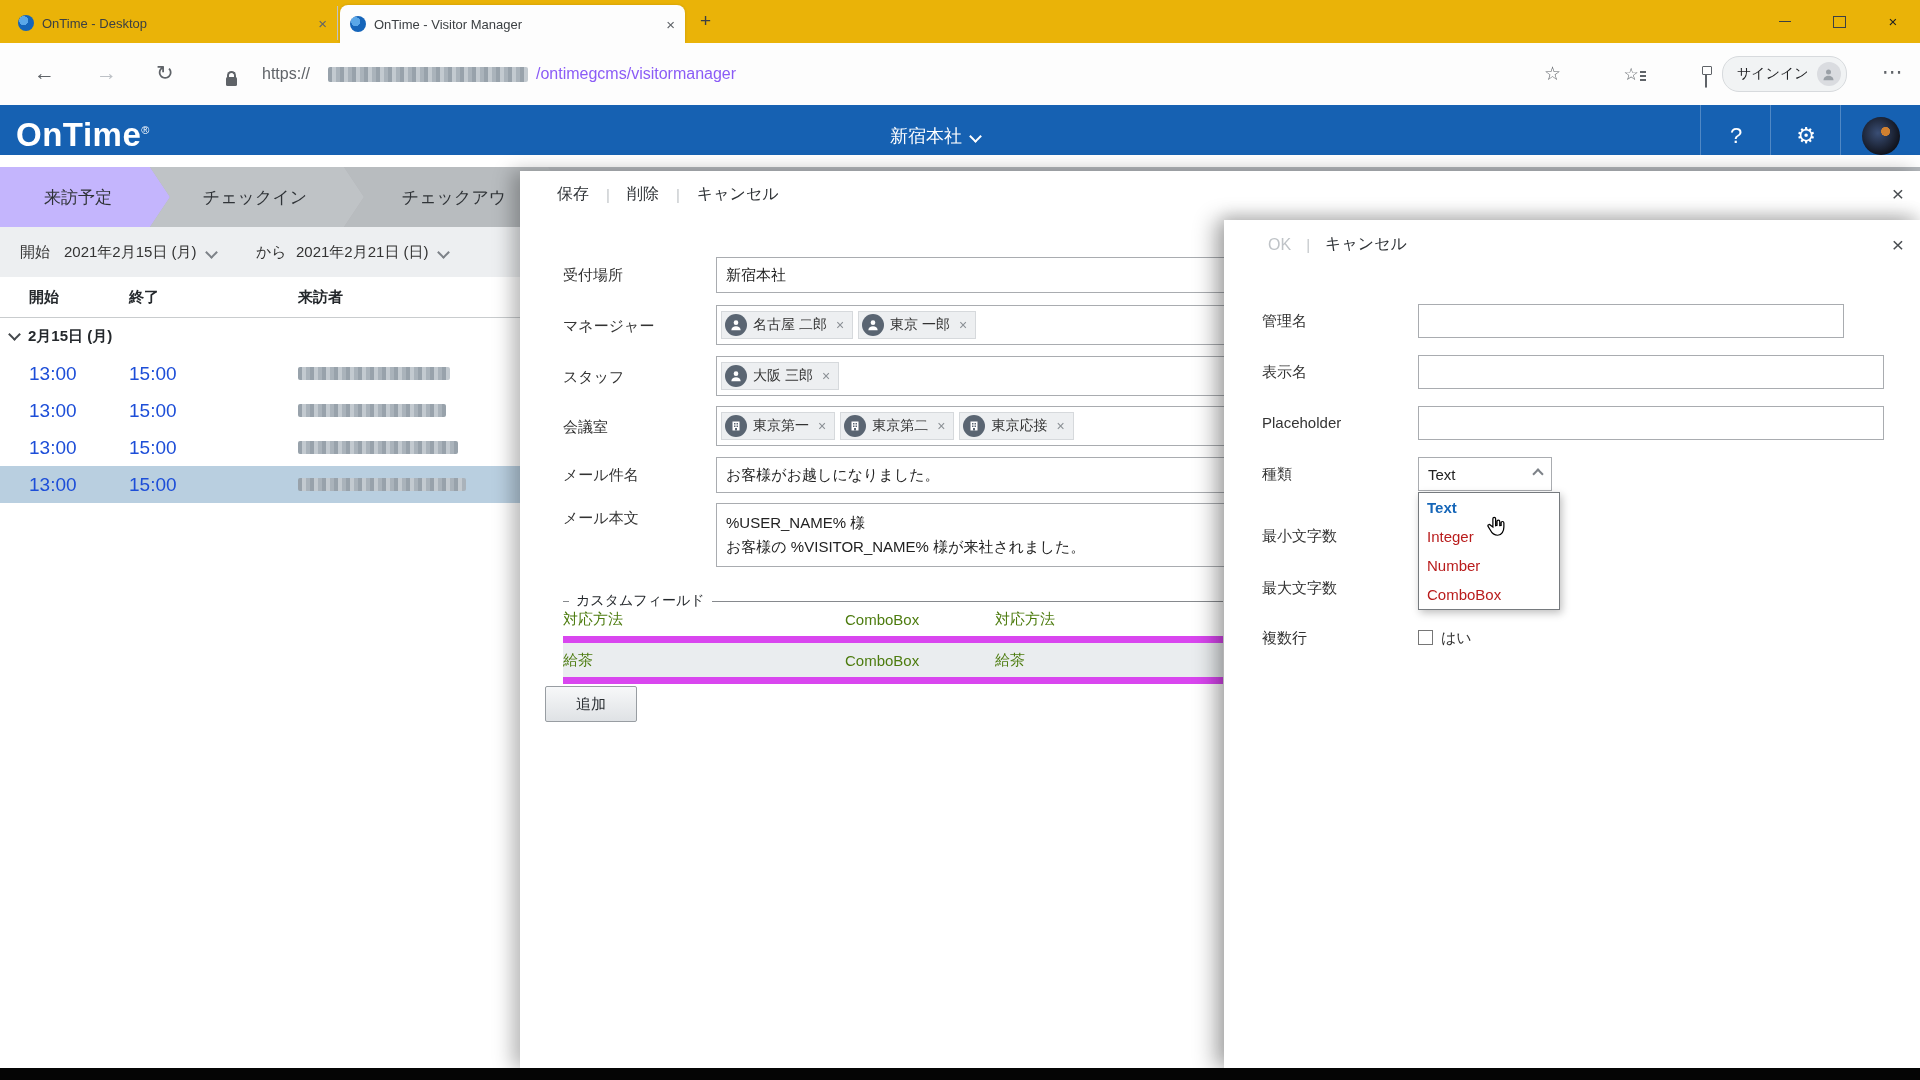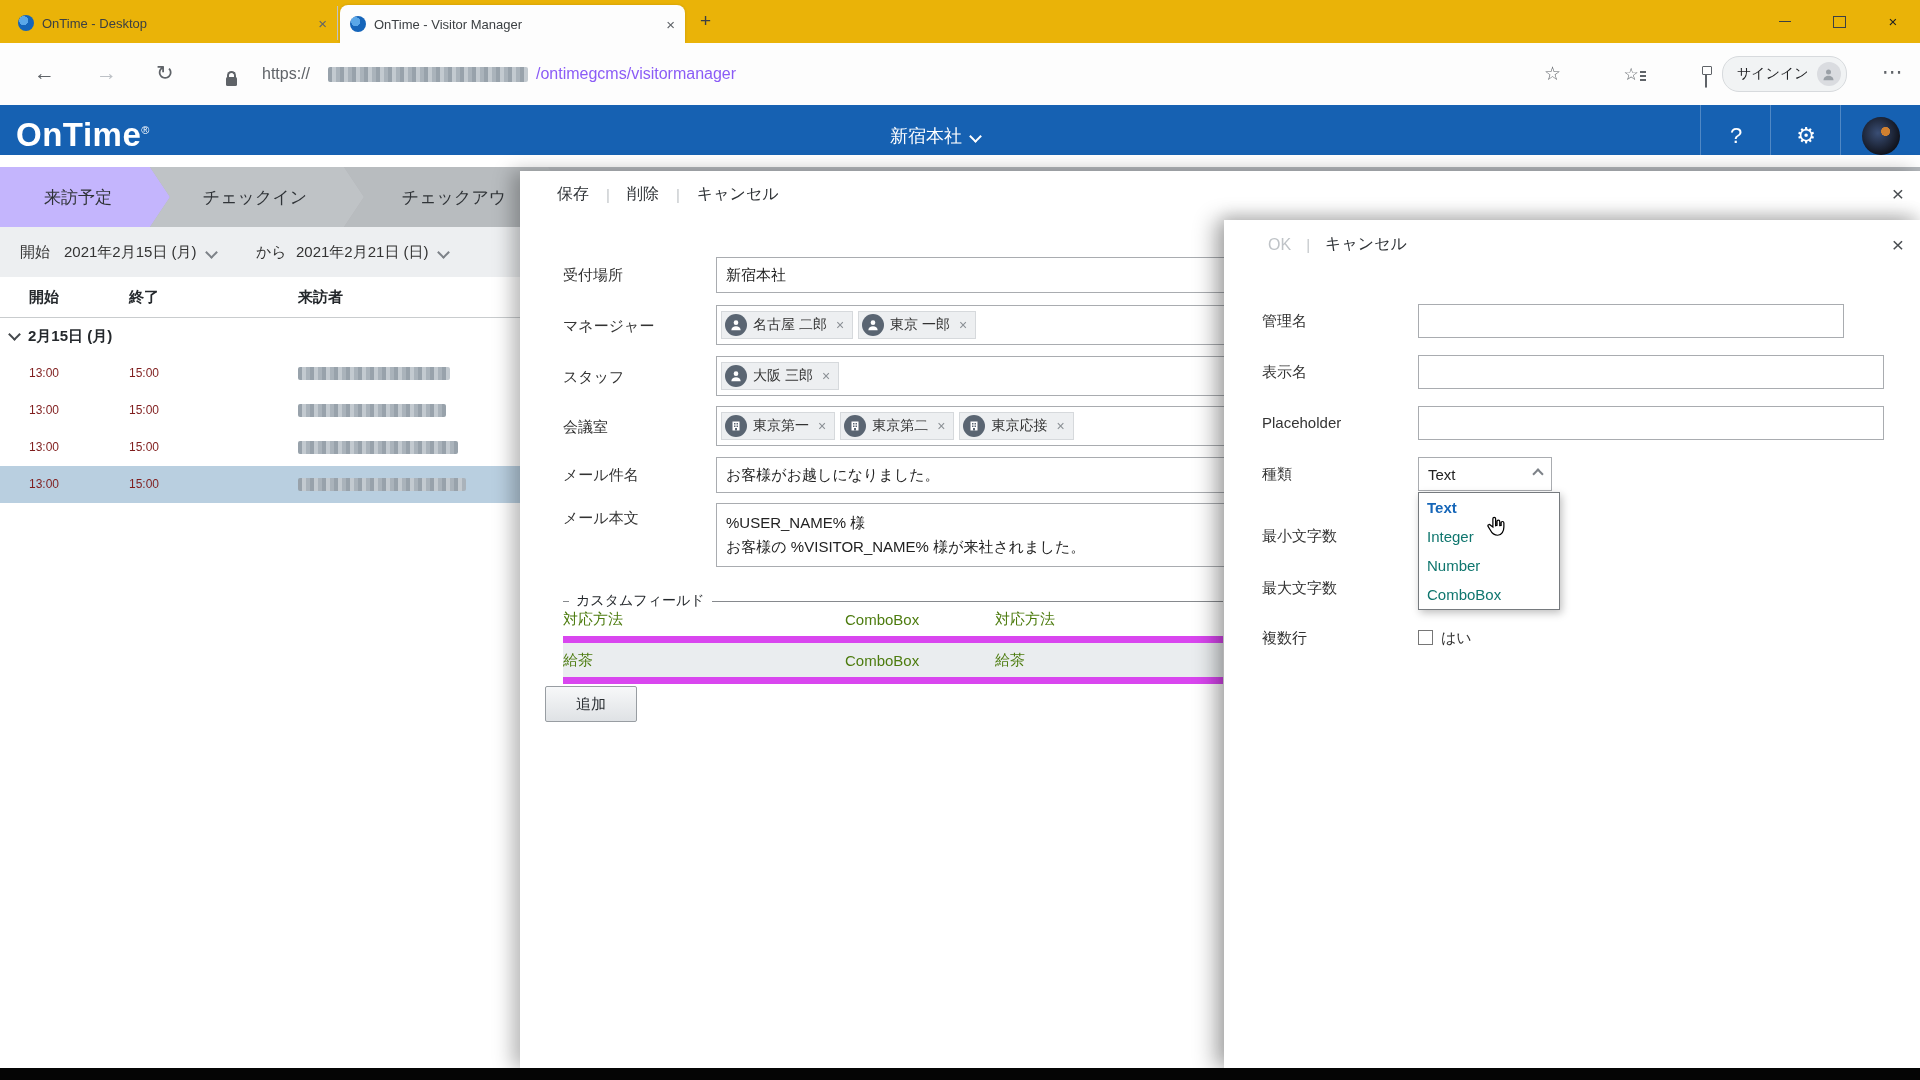--- a/index.html
+++ b/index.html
@@ -56,21 +56,21 @@
   .navtab{height:60px;display:flex;align-items:center;justify-content:center;font-size:17px;color:#2f3337;cursor:pointer;box-sizing:border-box}
   .navtab.first{clip-path:polygon(0 0,calc(100% - 20px) 0,100% 50%,calc(100% - 20px) 100%,0 100%)}
   .navtab.mid{clip-path:polygon(0 0,calc(100% - 20px) 0,100% 50%,calc(100% - 20px) 100%,0 100%,20px 50%)}
   
   .leftpanel{left:0;top:227px;width:520px;height:841px;background:#fff}
   .filterrow{left:0;top:0;width:520px;height:50px;background:#edeff1}
   .flabel{font-size:15px;color:#333}
   .fselect{display:flex;align-items:center;gap:10px;font-size:15px;color:#333;cursor:pointer}
   .thead{font-size:15px;font-weight:700;color:#24282c}
   .grouprow{font-size:15px;font-weight:700;color:#24282c}
-  .cell{font-size:12px;color:#7f1d1d}
+  .cell{font-size:19px;color:#1d4ed8}
   .row-selected{background:#b9cfe0}
   
   .panel{left:520px;top:171px;width:1400px;height:897px;background:#fff;box-shadow:-8px 0 18px rgba(0,0,0,.28);z-index:10}
   .tool{font-size:16px;color:#2f3337;cursor:pointer}
   .tool.disabled{color:#bfc3c7;cursor:default}
   .sep{color:#c3c7ca;font-size:15px}
   .closex{font-size:21px;color:#4a4e52;cursor:pointer;line-height:1}
   .row-label{font-size:15px;color:#333}
   .input{background:#fff;border:1px solid #a9acb0;font-size:15px;color:#222;display:flex;align-items:center;padding:0 9px;box-sizing:border-box}
   .chipbox{background:#fff;border:1px solid #a9acb0;display:flex;align-items:center;padding:0 4px;gap:5px;box-sizing:border-box}
@@ -81,21 +81,21 @@
   .fieldset{border-top:1px solid #86898d;position:relative}
   .legend{position:absolute;top:-10px;left:6px;background:#fff;padding:0 7px;font-size:14px;font-weight:400;color:#24282c}
   .cfrow{display:grid;grid-template-columns:282px 150px 1fr;height:34px;align-items:center;font-size:15px;color:#4d7c0f;border-bottom:7px solid #d946ef}
   .cfrow.shade{background:#eaedef}
   .btn{background:linear-gradient(#f7f8f9,#dfe2e5);border:1px solid #989da2;border-radius:2px;font-size:15px;color:#2b2f33;display:flex;align-items:center;justify-content:center;cursor:pointer;box-sizing:border-box}
   
   .dialog{left:1224px;top:220px;width:696px;height:848px;background:#fff;z-index:20;
           box-shadow:-10px 0 20px rgba(0,0,0,.30),0 -6px 14px rgba(0,0,0,.12)}
   .select{background:#fff;border:1px solid #a9acb0;font-size:15px;color:#222;display:flex;align-items:center;justify-content:space-between;padding:0 9px;box-sizing:border-box;cursor:pointer}
   .droplist{background:#fff;border:1px solid #767a7e;box-shadow:2px 3px 8px rgba(0,0,0,.25);z-index:5}
-  .dropitem{height:29px;line-height:29px;padding-left:8px;font-size:15px;color:#0f766e;cursor:pointer}
+  .dropitem{height:29px;line-height:29px;padding-left:8px;font-size:15px;color:#b91c1c;cursor:pointer}
   .dropitem.sel{color:#1666b8;font-weight:700}
   .checkbox{width:15px;height:15px;border:1px solid #767676;background:#fff;box-sizing:border-box;cursor:pointer}
   
   .bottomstrip{left:0;top:1068px;width:1920px;height:12px;background:#050505;z-index:40}
 </style>
 </head>
 <body>
 
 <div class="abs tabbar">
   <div class="abs tab inactive" style="left:8px;width:330px">

